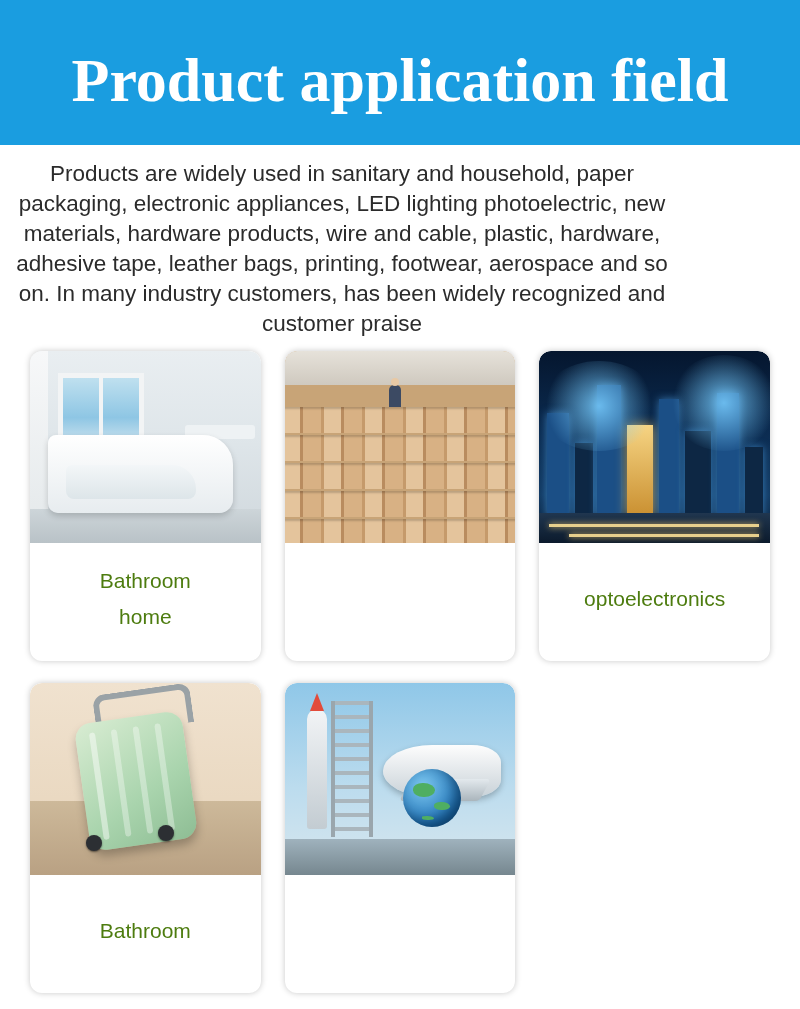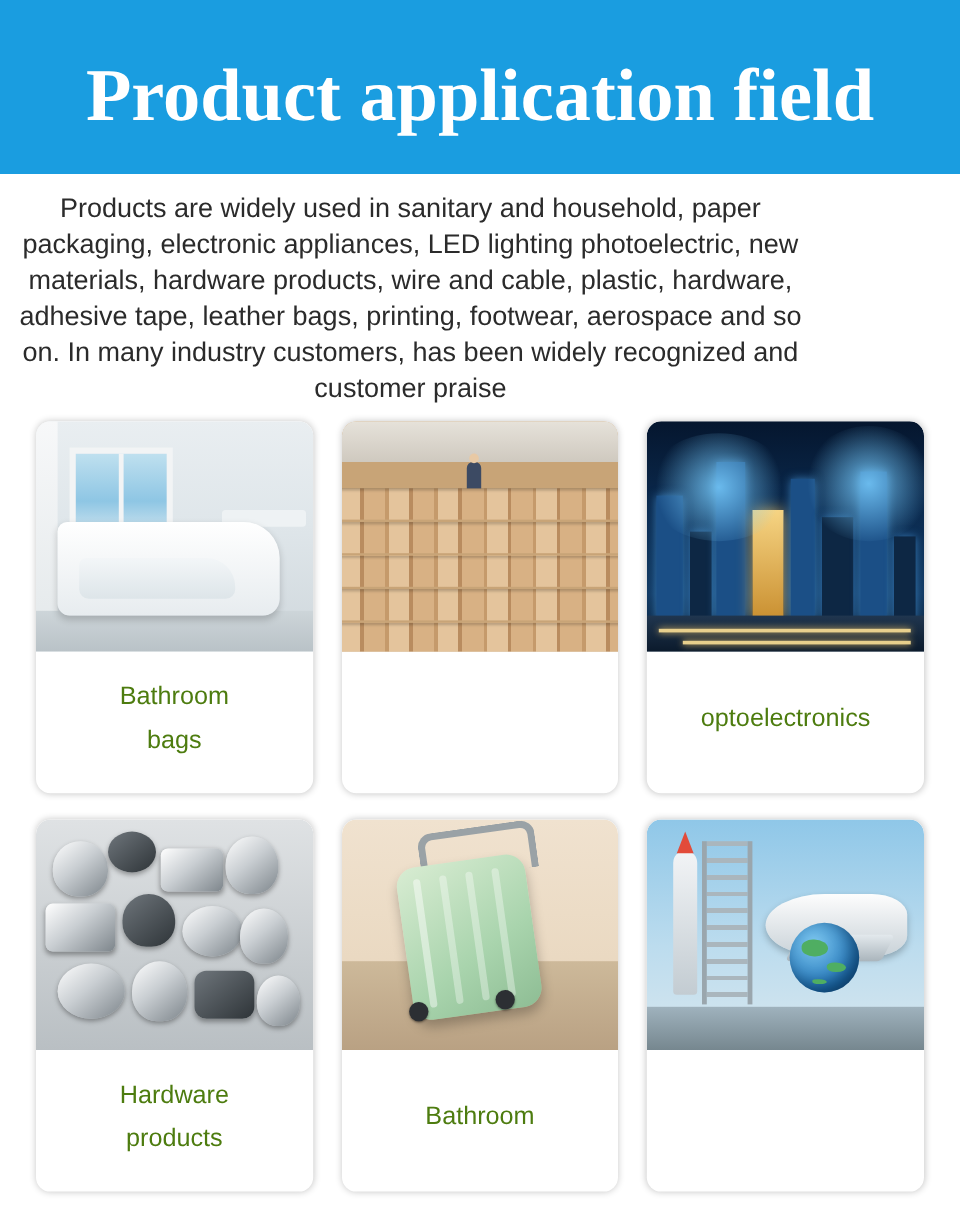--- a/index.html
+++ b/index.html
@@ -293,21 +293,21 @@
       <div class="card-photo art-bathroom">
         <div class="wall"></div>
         <div class="window"></div>
         <div class="counter"></div>
         <div class="floor"></div>
         <div class="tub"></div>
         <div class="tub-inner"></div>
       </div>
       <div class="card-caption">
         <span>Bathroom</span>
-        <span>bags</span>
+        <span>home</span>
       </div>
     </div>
 
     <div class="card">
       <div class="card-photo art-cartons">
         <div class="floor-strip"></div>
         <div class="person"></div>
         <div class="row" style="top:56px;"></div>
         <div class="row" style="top:84px;"></div>
         <div class="row" style="top:112px;"></div>
@@ -332,40 +332,20 @@
         <div class="glow" style="left:130px; top:4px; width:110px; height:96px;"></div>
         <div class="street"></div>
         <div class="lightline" style="left:10px; bottom:16px; width:210px;"></div>
         <div class="lightline" style="left:30px; bottom:6px; width:190px;"></div>
       </div>
       <div class="card-caption">
         <span>optoelectronics</span>
       </div>
     </div>
 
-    <div class="card">
-      <div class="card-photo art-hardware">
-        <div class="part round" style="left:14px; top:18px; width:46px; height:46px;"></div>
-        <div class="part dark" style="left:60px; top:10px; width:40px; height:34px; border-radius:50%;"></div>
-        <div class="part" style="left:104px; top:24px; width:52px; height:36px;"></div>
-        <div class="part round" style="left:158px; top:14px; width:44px; height:48px;"></div>
-        <div class="part" style="left:8px; top:70px; width:58px; height:40px;"></div>
-        <div class="part round dark" style="left:72px; top:62px; width:44px; height:44px;"></div>
-        <div class="part" style="left:122px; top:72px; width:50px; height:42px; border-radius:50%;"></div>
-        <div class="part round" style="left:170px; top:74px; width:40px; height:46px;"></div>
-        <div class="part" style="left:18px; top:120px; width:56px; height:46px; border-radius:50%;"></div>
-        <div class="part round" style="left:80px; top:118px; width:46px; height:50px;"></div>
-        <div class="part dark" style="left:132px; top:126px; width:50px; height:40px; border-radius:10px;"></div>
-        <div class="part round" style="left:184px; top:130px; width:36px; height:42px;"></div>
-      </div>
-      <div class="card-caption">
-        <span>Hardware</span>
-        <span>products</span>
-      </div>
-    </div>
 
     <div class="card">
       <div class="card-photo art-luggage">
         <div class="floorpane"></div>
         <div class="handle"></div>
         <div class="case"></div>
         <div class="wheel" style="left:56px; top:152px;"></div>
         <div class="wheel" style="left:128px; top:142px;"></div>
       </div>
       <div class="card-caption">

